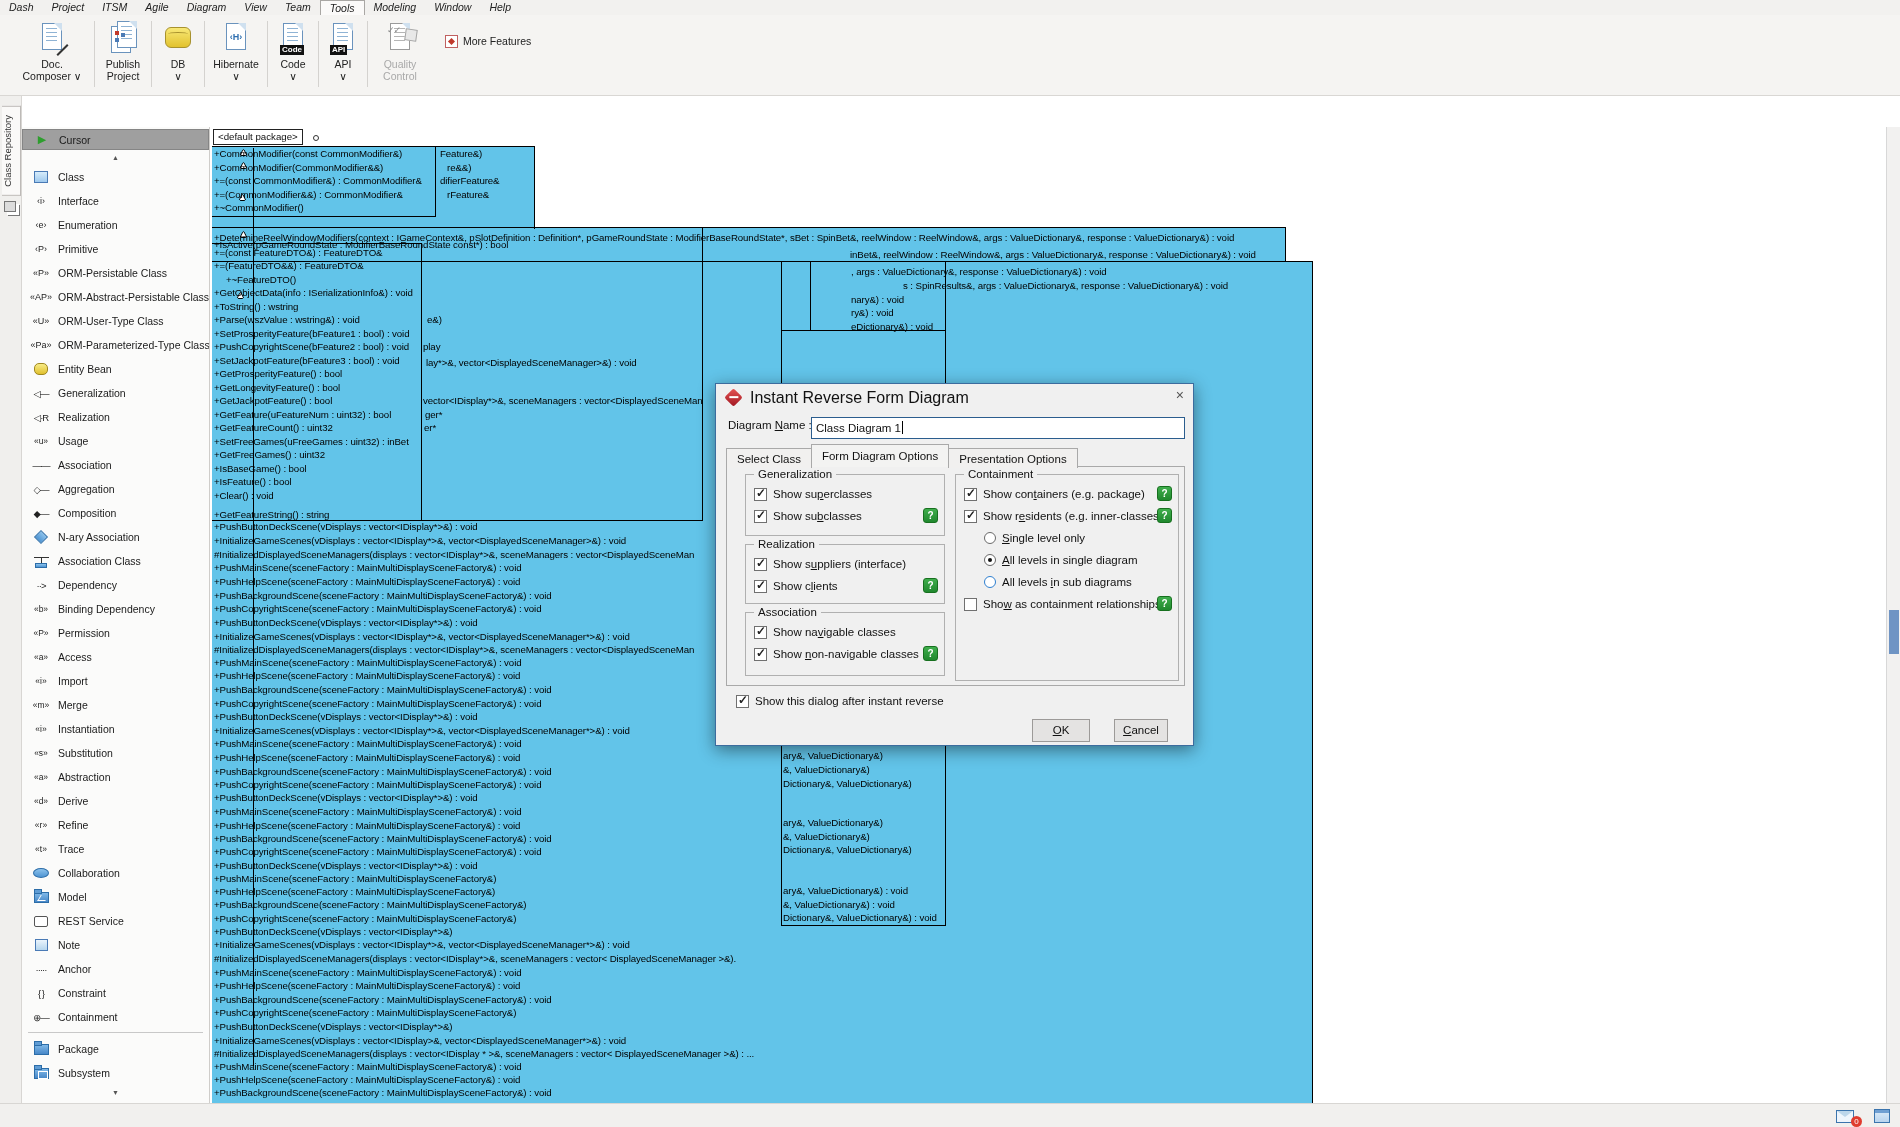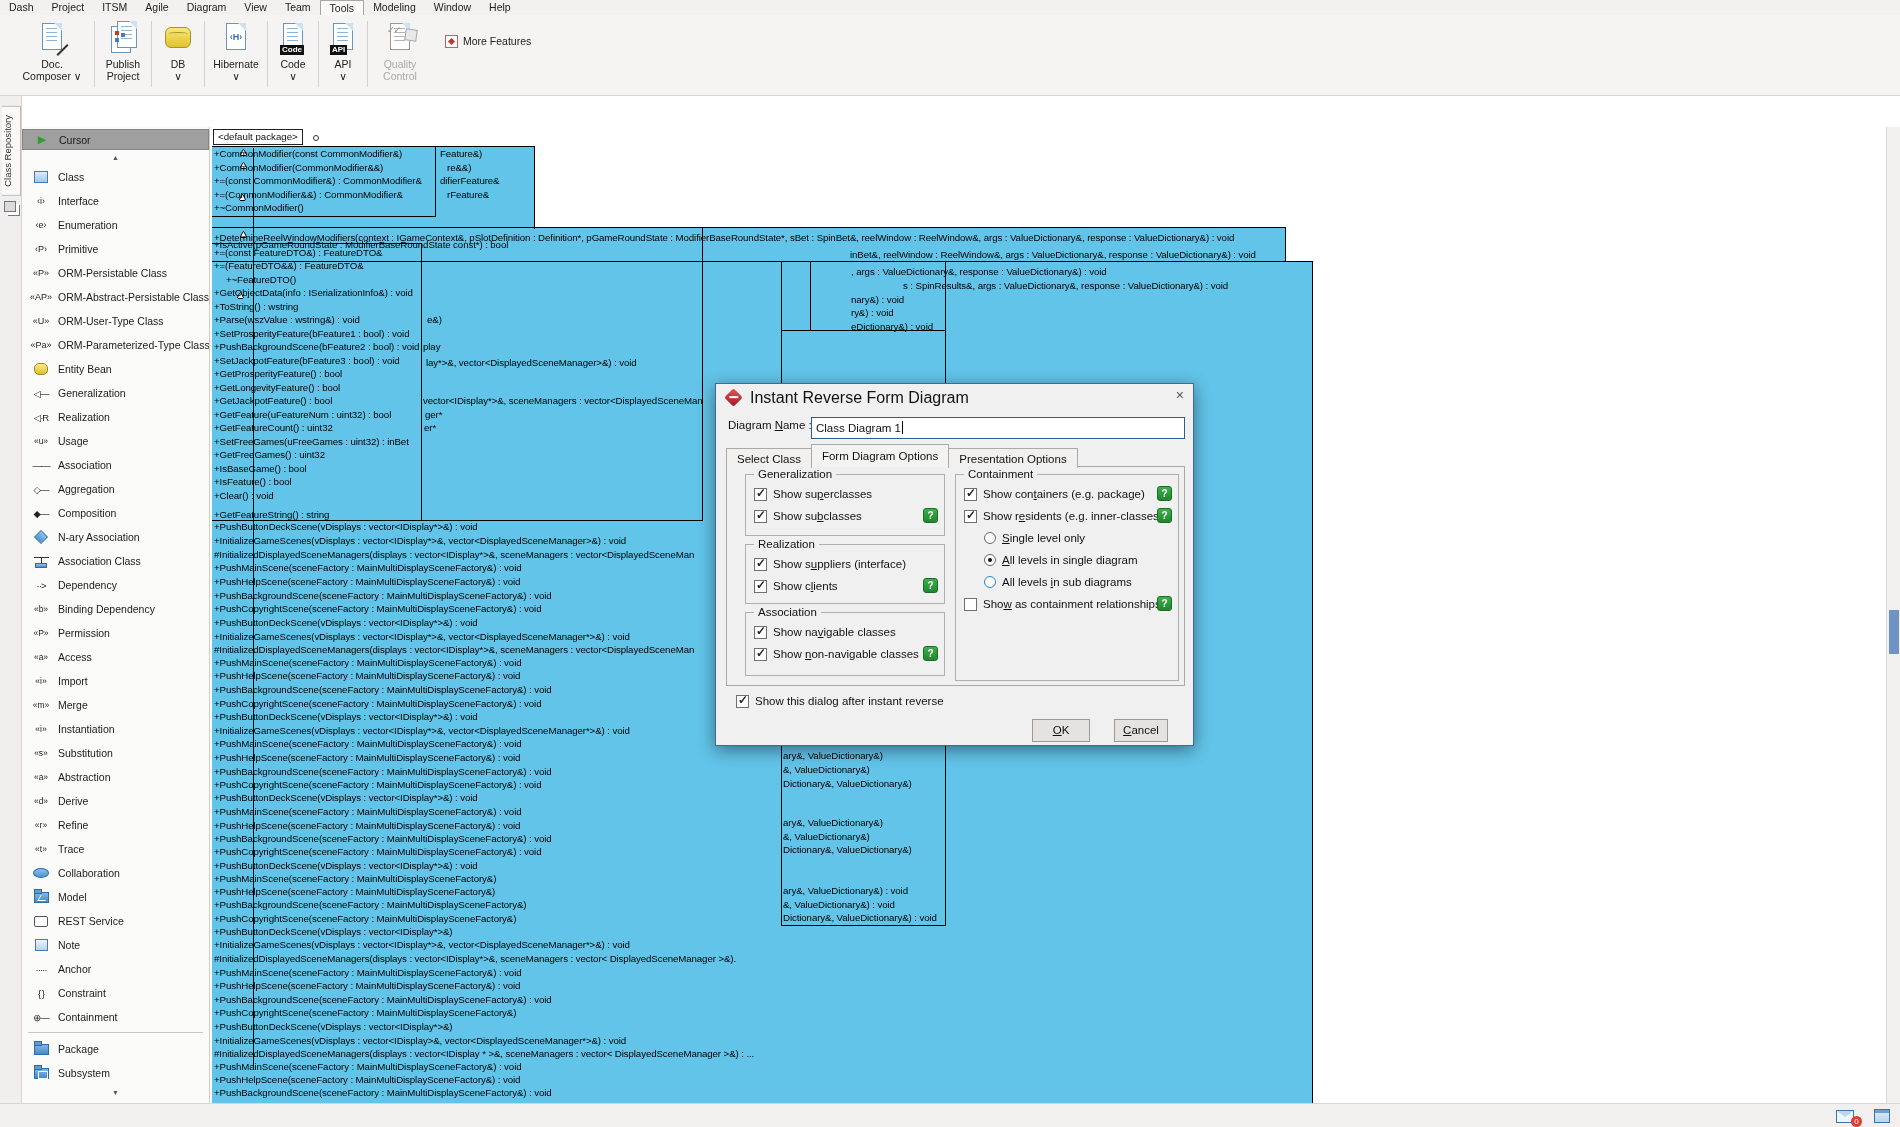--- a/index.html
+++ b/index.html
@@ -1,21 +1,21 @@
 <!DOCTYPE html>
 <html><head>
 <meta charset="utf-8">
 <style>
   html,body{margin:0;padding:0;background:#ddd;font-family:"Liberation Sans",sans-serif;}
   .stage{position:relative;width:1900px;height:1127px;background:#fff;overflow:hidden;font-family:"Liberation Sans",sans-serif;}
   .stage *{box-sizing:border-box;}
 
   
   .menubar{position:absolute;left:0;top:0;width:1900px;height:15px;background:#f2f1ef;display:flex;align-items:stretch;font-size:10.5px;color:#222;z-index:5;}
-  .menu-item{padding:1px 9px 0 9px;line-height:13px;cursor:default;}
+  .menu-item{padding:1px 9px 0 9px;line-height:13px;cursor:default;font-style:italic;}
   .menu-item.selected{background:#fbfaf9;border:1px solid #a9a7a4;border-bottom:none;}
 
   
   .ribbon{position:absolute;left:0;top:15px;width:1900px;height:81px;background:#f5f4f2;border-bottom:1px solid #d9d7d4;z-index:4;}
   .rb-btn{position:absolute;top:2px;height:76px;text-align:center;font-size:10.5px;color:#222;cursor:default;}
   .rb-btn.disabled{color:#a9a9a9;}
   .rb-lines div{line-height:12px;}
   .rb-sep{position:absolute;top:6px;height:66px;width:1px;background:#d4d2cf;}
   .rbi{width:36px;height:38px;margin:2px auto 1px auto;position:relative;}
   .pg{position:absolute;left:8px;top:4px;width:20px;height:27px;background:#fff;border:1px solid #6a93bd;}
@@ -475,21 +475,21 @@
         <div class="cv-t" style="left: 639px; top: 179px;">ry&amp;) : void</div>
         <div class="cv-t" style="left: 639px; top: 193px;">eDictionary&amp;) : void</div>
         <div class="cv-t" style="left: 2px; top: 119px;">+=(const FeatureDTO&amp;) : FeatureDTO&amp;</div>
         <div class="cv-t" style="left: 2px; top: 132px;">+=(FeatureDTO&amp;&amp;) : FeatureDTO&amp;</div>
         <div class="cv-t" style="left: 14px; top: 146px;">+~FeatureDTO()</div>
         <div class="cv-t" style="left: 2px; top: 159px;">+GetObjectData(info : ISerializationInfo&amp;) : void</div>
         <div class="cv-t" style="left: 2px; top: 173px;">+ToString() : wstring</div>
         <div class="cv-t" style="left: 2px; top: 186px;">+Parse(wszValue : wstring&amp;) : void</div>
         <div class="cv-t" style="left: 215px; top: 186px;">e&amp;)</div>
         <div class="cv-t" style="left: 2px; top: 200px;">+SetProsperityFeature(bFeature1 : bool) : void</div>
-        <div class="cv-t" style="left: 2px; top: 213px;">+PushBackgroundScene(bFeature2 : bool) : void</div>
+        <div class="cv-t" style="left: 2px; top: 213px;">+PushCopyrightScene(bFeature2 : bool) : void</div>
         <div class="cv-t" style="left: 211px; top: 213px;">play</div>
         <div class="cv-t" style="left: 2px; top: 227px;">+SetJackpotFeature(bFeature3 : bool) : void</div>
         <div class="cv-t" style="left: 2px; top: 240px;">+GetProsperityFeature() : bool</div>
         <div class="cv-t" style="left: 214px; top: 229px;">lay*&gt;&amp;, vector&lt;DisplayedSceneManager&gt;&amp;) : void</div>
         <div class="cv-t" style="left: 2px; top: 254px;">+GetLongevityFeature() : bool</div>
         <div class="cv-t" style="left: 2px; top: 267px;">+GetJackpotFeature() : bool</div>
         <div class="cv-t" style="left: 211px; top: 267px;">vector&lt;IDisplay*&gt;&amp;, sceneManagers : vector&lt;DisplayedSceneMan</div>
         <div class="cv-t" style="left: 2px; top: 281px;">+GetFeature(uFeatureNum : uint32) : bool</div>
         <div class="cv-t" style="left: 213px; top: 281px; text-align: right;">ger*</div>
         <div class="cv-t" style="left: 2px; top: 294px;">+GetFeatureCount() : uint32</div>

